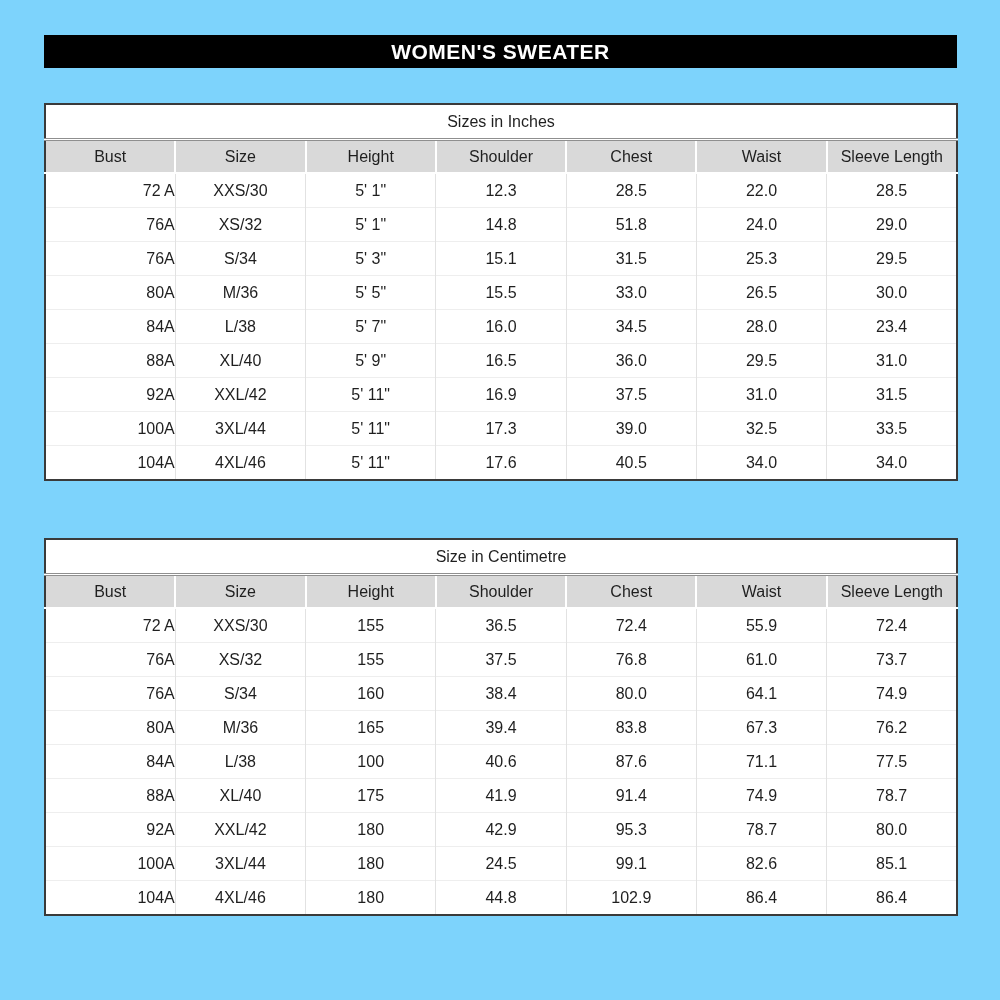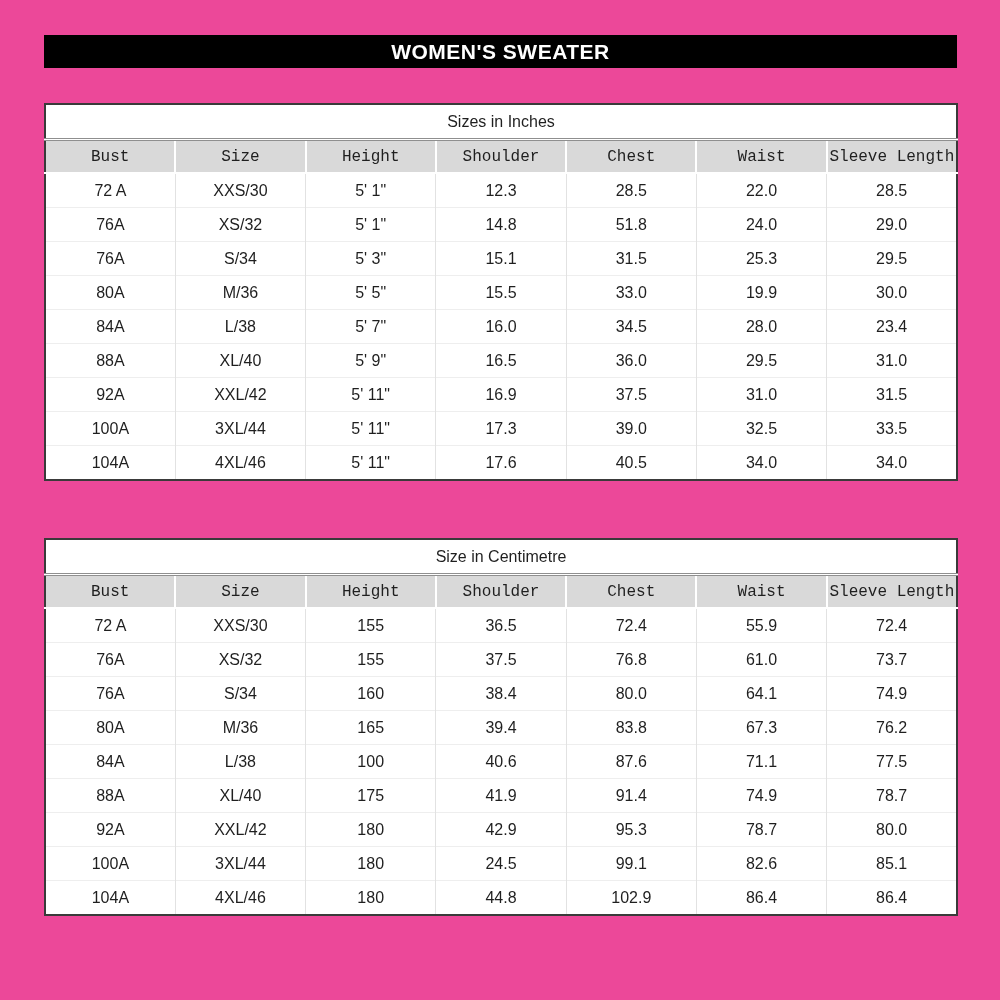--- a/index.html
+++ b/index.html
@@ -11,21 +11,21 @@
     width: 1000px;
     height: 1000px;
     font-family: "Liberation Sans", sans-serif;
     color: #1f1f1f;
     position: relative;
   }
   .page {
     position: relative;
     width: 1000px;
     height: 1000px;
-    background: #ec4899;
+    background: #7dd3fc;
     overflow: hidden;
   }
   .title-bar {
     position: absolute;
     left: 44px;
     top: 35px;
     width: 913px;
     height: 33px;
     background: #000000;
     display: flex;
@@ -71,30 +71,29 @@
     background: #ffffff;
     border-bottom: 3px double #8f8f8f;
   }
   tr.head-row th {
     height: 31px;
     background: #d9d9d9;
     font-weight: normal;
     font-size: 16px;
     border-left: 2px solid #ffffff;
     border-bottom: 2px solid #ffffff;
-    font-family: Liberation Mono, monospace;
   }
   tr.head-row th:first-child { border-left: none; }
 
   tbody td {
     height: 33px;
     border-left: 1px solid #e2e2e2;
     border-top: 1px solid #eeeeee;
   }
-  tbody td:first-child { border-left: none; }
+  tbody td:first-child { border-left: none; text-align: right; }
   tbody tr:first-child td { border-top: none; }
 </style>
 </head>
 <body>
 
 <div class="page">
 
   <header class="title-bar">
     <h1>WOMEN'S SWEATER</h1>
   </header>
@@ -142,21 +141,21 @@
             <td>31.5</td>
             <td>25.3</td>
             <td>29.5</td>
           </tr>
           <tr>
             <td>80A</td>
             <td>M/36</td>
             <td>5' 5"</td>
             <td>15.5</td>
             <td>33.0</td>
-            <td>19.9</td>
+            <td>26.5</td>
             <td>30.0</td>
           </tr>
           <tr>
             <td>84A</td>
             <td>L/38</td>
             <td>5' 7"</td>
             <td>16.0</td>
             <td>34.5</td>
             <td>28.0</td>
             <td>23.4</td>

